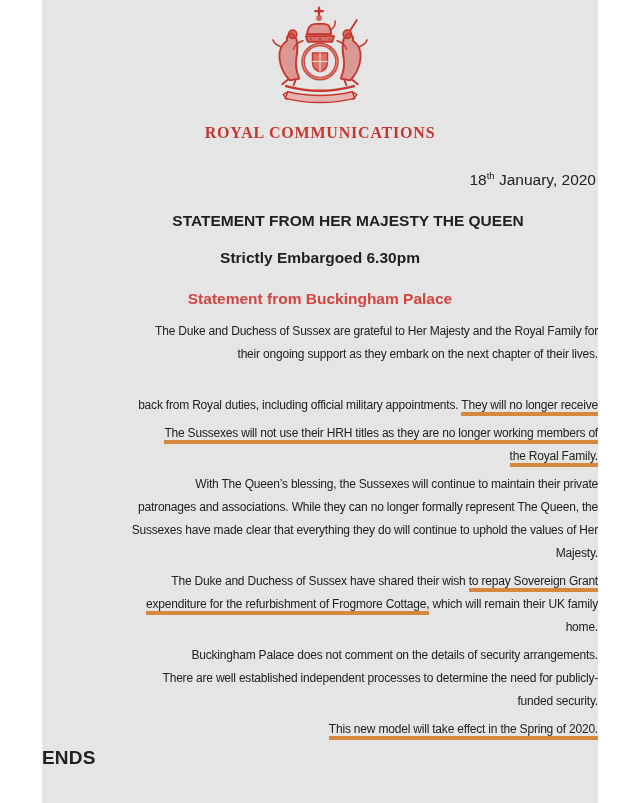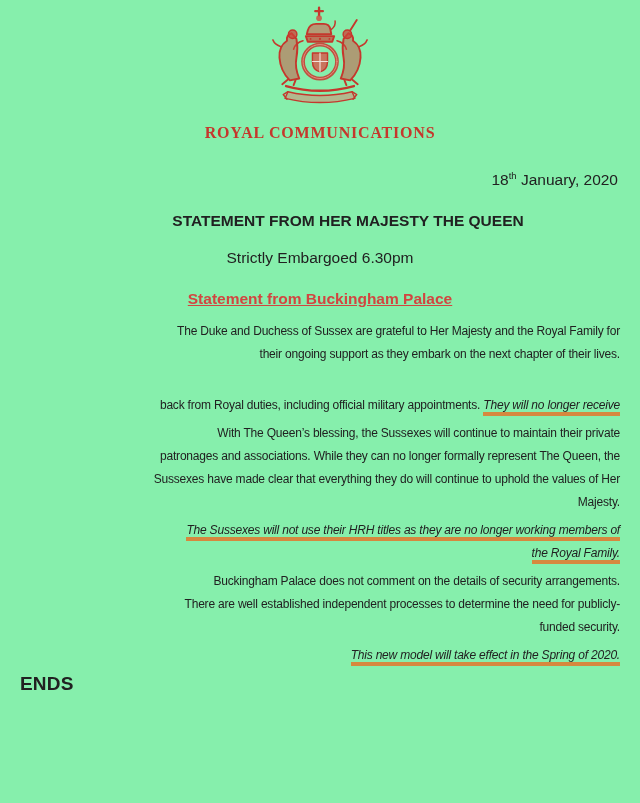--- a/index.html
+++ b/index.html
@@ -5,28 +5,28 @@
 <style>
   :root{
     --red:#c5372c;
     --accent-red:#d24540;
     --ul:#d6883e;
     --text:#212121;
   }
   html,body{margin:0;padding:0;background:#ffffff;}
   .page{
     position:relative;
-    width:640px;
+    width:556px;
     height:803px;
     margin:0 auto;
-    background:#86efac;
+    background:#e5e5e5;
     font-family:"Liberation Sans", sans-serif;
     color:var(--text);
     box-sizing:border-box;
-    padding:0 20px;
+    padding:0 0;
     overflow:hidden;
   }
   .crest{
     width:132px;
     margin:4px auto 0 auto;
     text-align:center;
   }
   .crest svg{filter:blur(0.5px);}
   .org-title{
     margin-top:16px;
@@ -52,45 +52,43 @@
     text-align:center;
     font-weight:700;
     font-size:15.5px;
     line-height:19px;
     position:relative;
     left:28px;
   }
   .h-embargo{
     margin:18px 0 0 0;
     text-align:center;
-    font-weight:400;
+    font-weight:700;
     font-size:15.5px;
     line-height:19px;
   }
   .h-palace{
     margin:22px 0 0 0;
     text-align:center;
     font-weight:700;
     font-size:15.5px;
     line-height:19px;
     color:var(--accent-red);
-    text-decoration:underline;
   }
   .body-text{margin-top:12px;}
   .para{
     font-size:12px;
     line-height:23px;
     letter-spacing:-0.2px;
     margin:0 0 5px 0;
     text-align:right;
   }
   .para.indent{text-indent:50px;}
   .u{
     border-bottom:4px solid var(--ul);
-    font-style:italic;
   }
   .ends{
     font-weight:700;
     font-size:19px;
     line-height:23px;
     letter-spacing:0.2px;
   }
 </style>
 </head>
 <body>
@@ -144,21 +142,22 @@
 
   <div class="h-statement">STATEMENT FROM HER MAJESTY THE QUEEN</div>
 
   <div class="h-embargo">Strictly Embargoed 6.30pm</div>
 
   <div class="h-palace">Statement from Buckingham Palace</div>
 
   <div class="body-text" id="body-paragraphs">
       <div class="para indent"><span>The Duke and Duchess of Sussex are grateful to Her Majesty and the Royal Family for</span><br><span>their ongoing support as they embark on the next chapter of their lives.</span></div>
       <div class="para indent"><br><span>back from Royal duties, including official military appointments. </span><span class="u">They will no longer receive</span><br></div>
+      <div class="para indent"><span class="u">The Sussexes will not use their HRH titles as they are no longer working members of</span><br><span class="u">the Royal Family.</span></div>
       <div class="para indent"><span>With The Queen’s blessing, the Sussexes will continue to maintain their private</span><br><span>patronages and associations. While they can no longer formally represent The Queen, the</span><br><span>Sussexes have made clear that everything they do will continue to uphold the values of Her</span><br><span>Majesty.</span></div>
-      <div class="para indent"><span class="u">The Sussexes will not use their HRH titles as they are no longer working members of</span><br><span class="u">the Royal Family.</span></div>
+      <div class="para indent"><span>The Duke and Duchess of Sussex have shared their wish </span><span class="u">to repay Sovereign Grant</span><br><span class="u">expenditure for the refurbishment of Frogmore Cottage,</span><span> which will remain their UK family</span><br><span>home.</span></div>
       <div class="para indent"><span>Buckingham Palace does not comment on the details of security arrangements.</span><br><span>There are well established independent processes to determine the need for publicly-</span><br><span>funded security.</span></div>
       <div class="para indent"><span class="u">This new model will take effect in the Spring of 2020.</span></div>
     </div>
 
   <div class="ends">ENDS</div>
 
 </div>
 
 </body></html>

